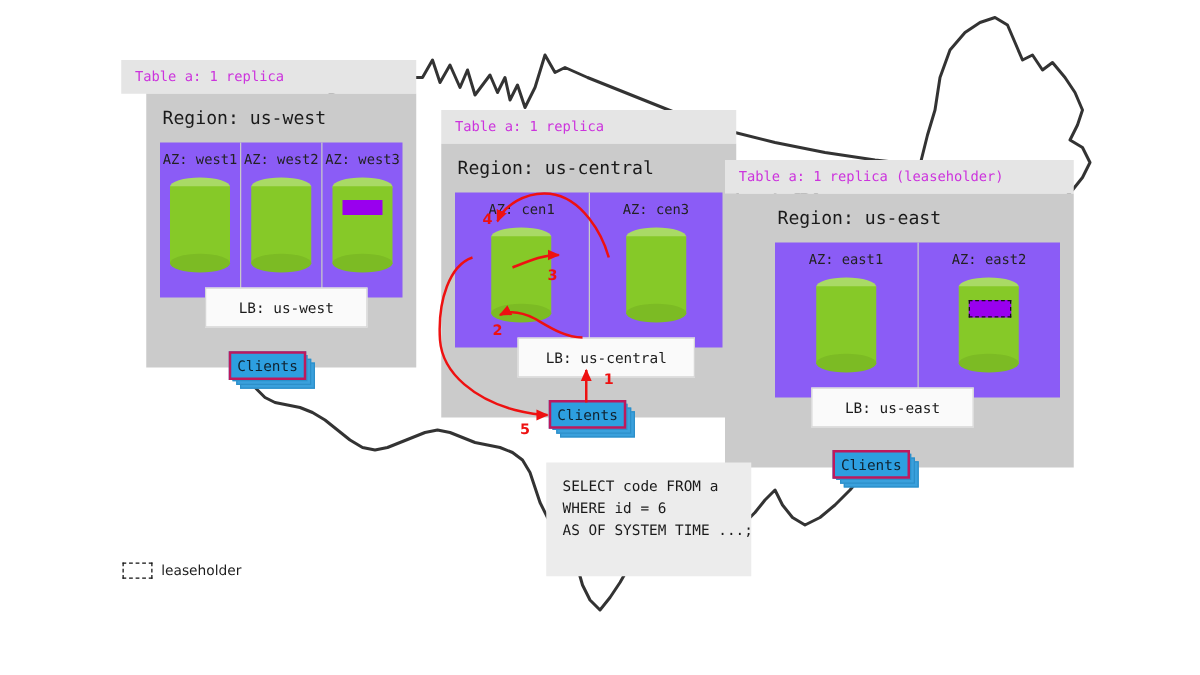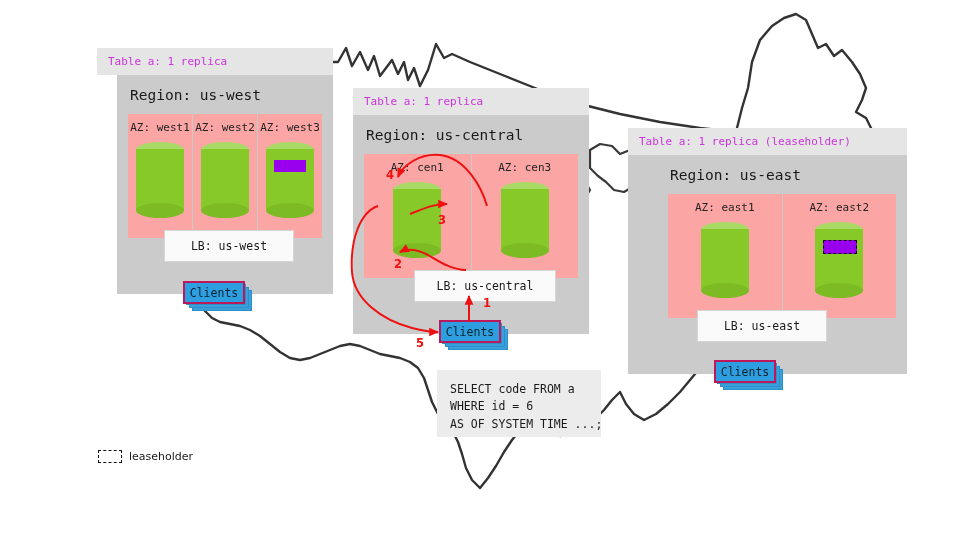--- a/index.html
+++ b/index.html
@@ -27,21 +27,21 @@
     background:#cbcbcb;
     padding:9px 11px 14px 11px;
   }
   .region-title{
     font-size:14.5px;
     color:#1a1a1a;
     margin:3px 0 11px 2px;
     white-space:nowrap;
   }
   .az-strip{
-    background:#fca5a5;
+    background:#8b5cf6;
     display:flex;
     position:relative;
   }
   .az{
     flex:1 1 0;
     padding:7px 0 10px 0;
     display:flex;
     flex-direction:column;
     align-items:center;
     position:relative;
@@ -101,21 +101,21 @@
     font-size:11.5px;color:#10222e;
   }
 
   
   .sqlbox{
     position:absolute;
     background:#ececec;
     font-size:11.5px;
     color:#1a1a1a;
     line-height:1.5;
-    padding:11px 13px 4px 13px;
+    padding:11px 13px 28px 13px;
     white-space:pre;
     z-index:6;
   }
 
   
   .legend{
     position:absolute;
     display:flex;align-items:center;gap:7px;
     font-size:11px;color:#1a1a1a;
     font-family:"DejaVu Sans","Liberation Sans",sans-serif;
@@ -255,21 +255,21 @@
     <div class="lb" style="left:61px;top:182px;width:112px;">LB: us-central</div>
 
     <div class="clients" style="left:86px;top:232px;width:64px;height:28px;">
       <div class="sheet" style="left:9px;top:9px;width:58px;height:19px;"></div>
       <div class="sheet" style="left:6px;top:6px;width:58px;height:19px;"></div>
       <div class="sheet" style="left:3px;top:3px;width:58px;height:19px;"></div>
       <div class="front" style="width:58px;height:19px;">Clients</div>
     </div>
   </div>
 
-  <div class="region" id="region-east" style="left:628px;top:128px;width:279px;">
+  <div class="region" id="region-east" style="left:580px;top:128px;width:279px;">
     <div class="region-head">Table a: 1 replica (leaseholder)</div>
     <div class="region-body" style="height:196px;padding-left:40px;">
       <div class="region-title">Region: us-east</div>
       <div class="az-strip" style="height:124px;">
 
         <div class="az">
           <div class="az-label">AZ: east1</div>
           <div class="cyl" style="width:48px;height:76px;">
             <div class="top" style="height:15px;"></div>
             <div class="body" style="top:7px;bottom:7px;"></div>

